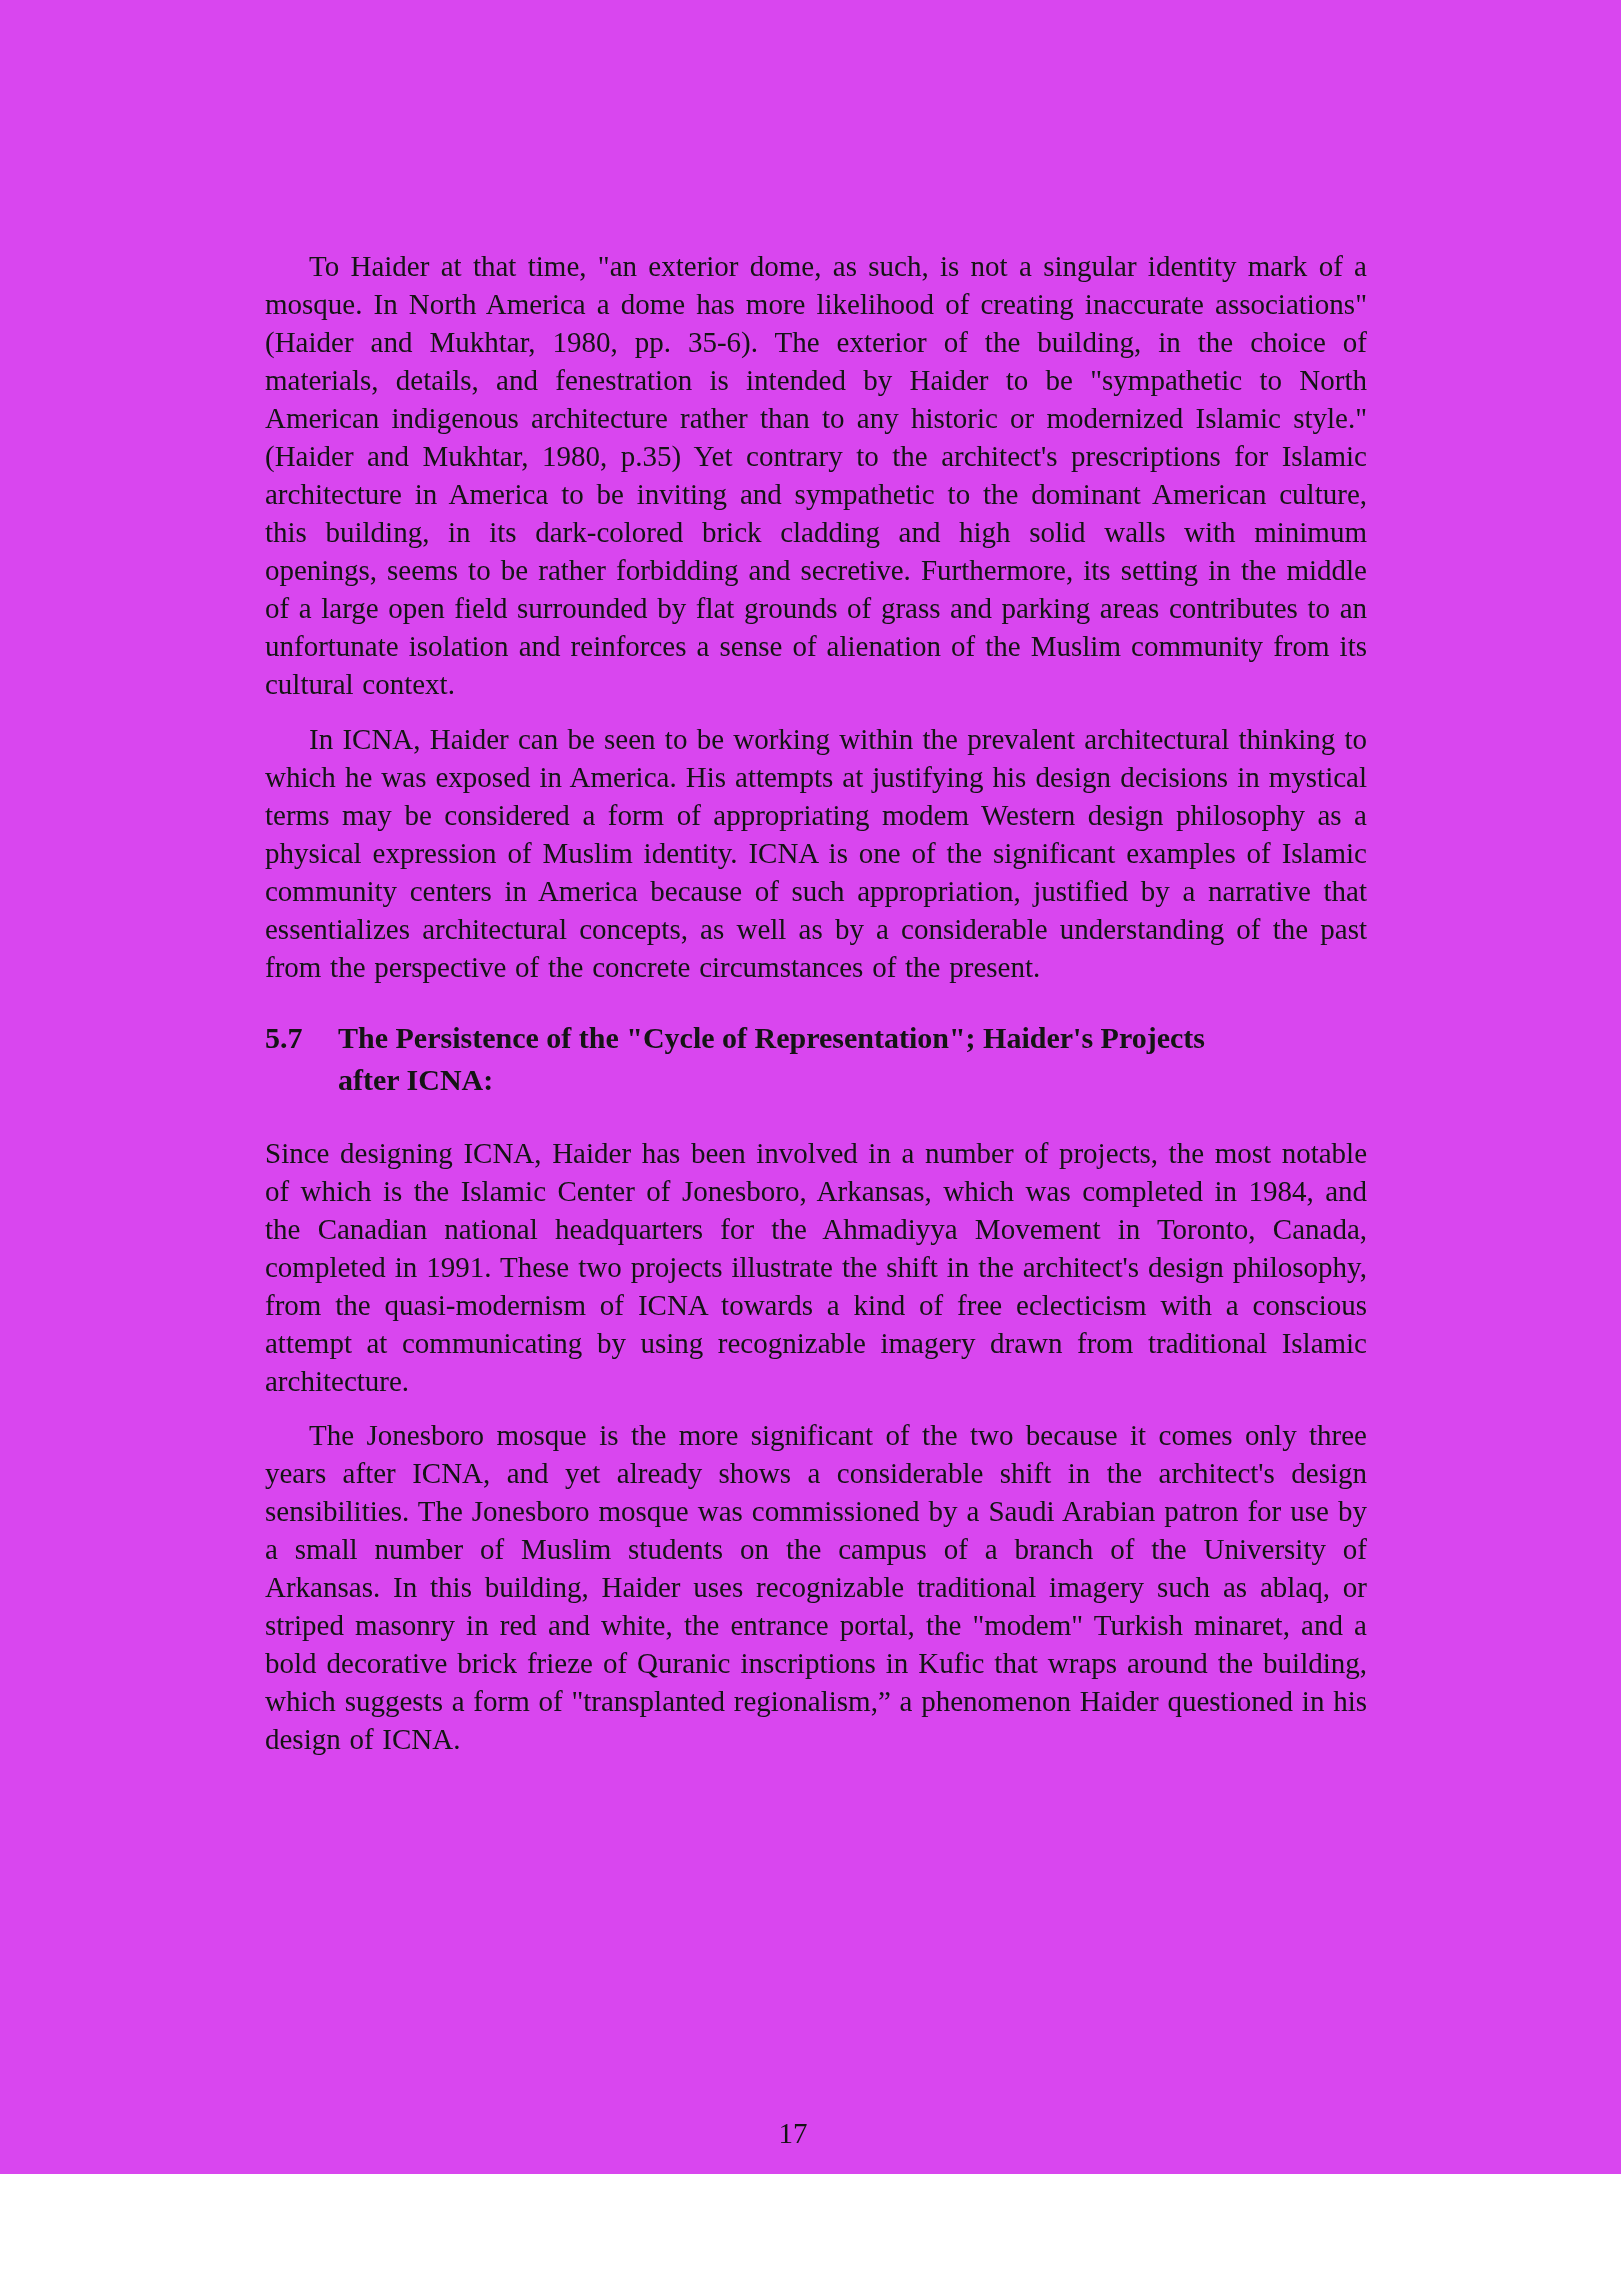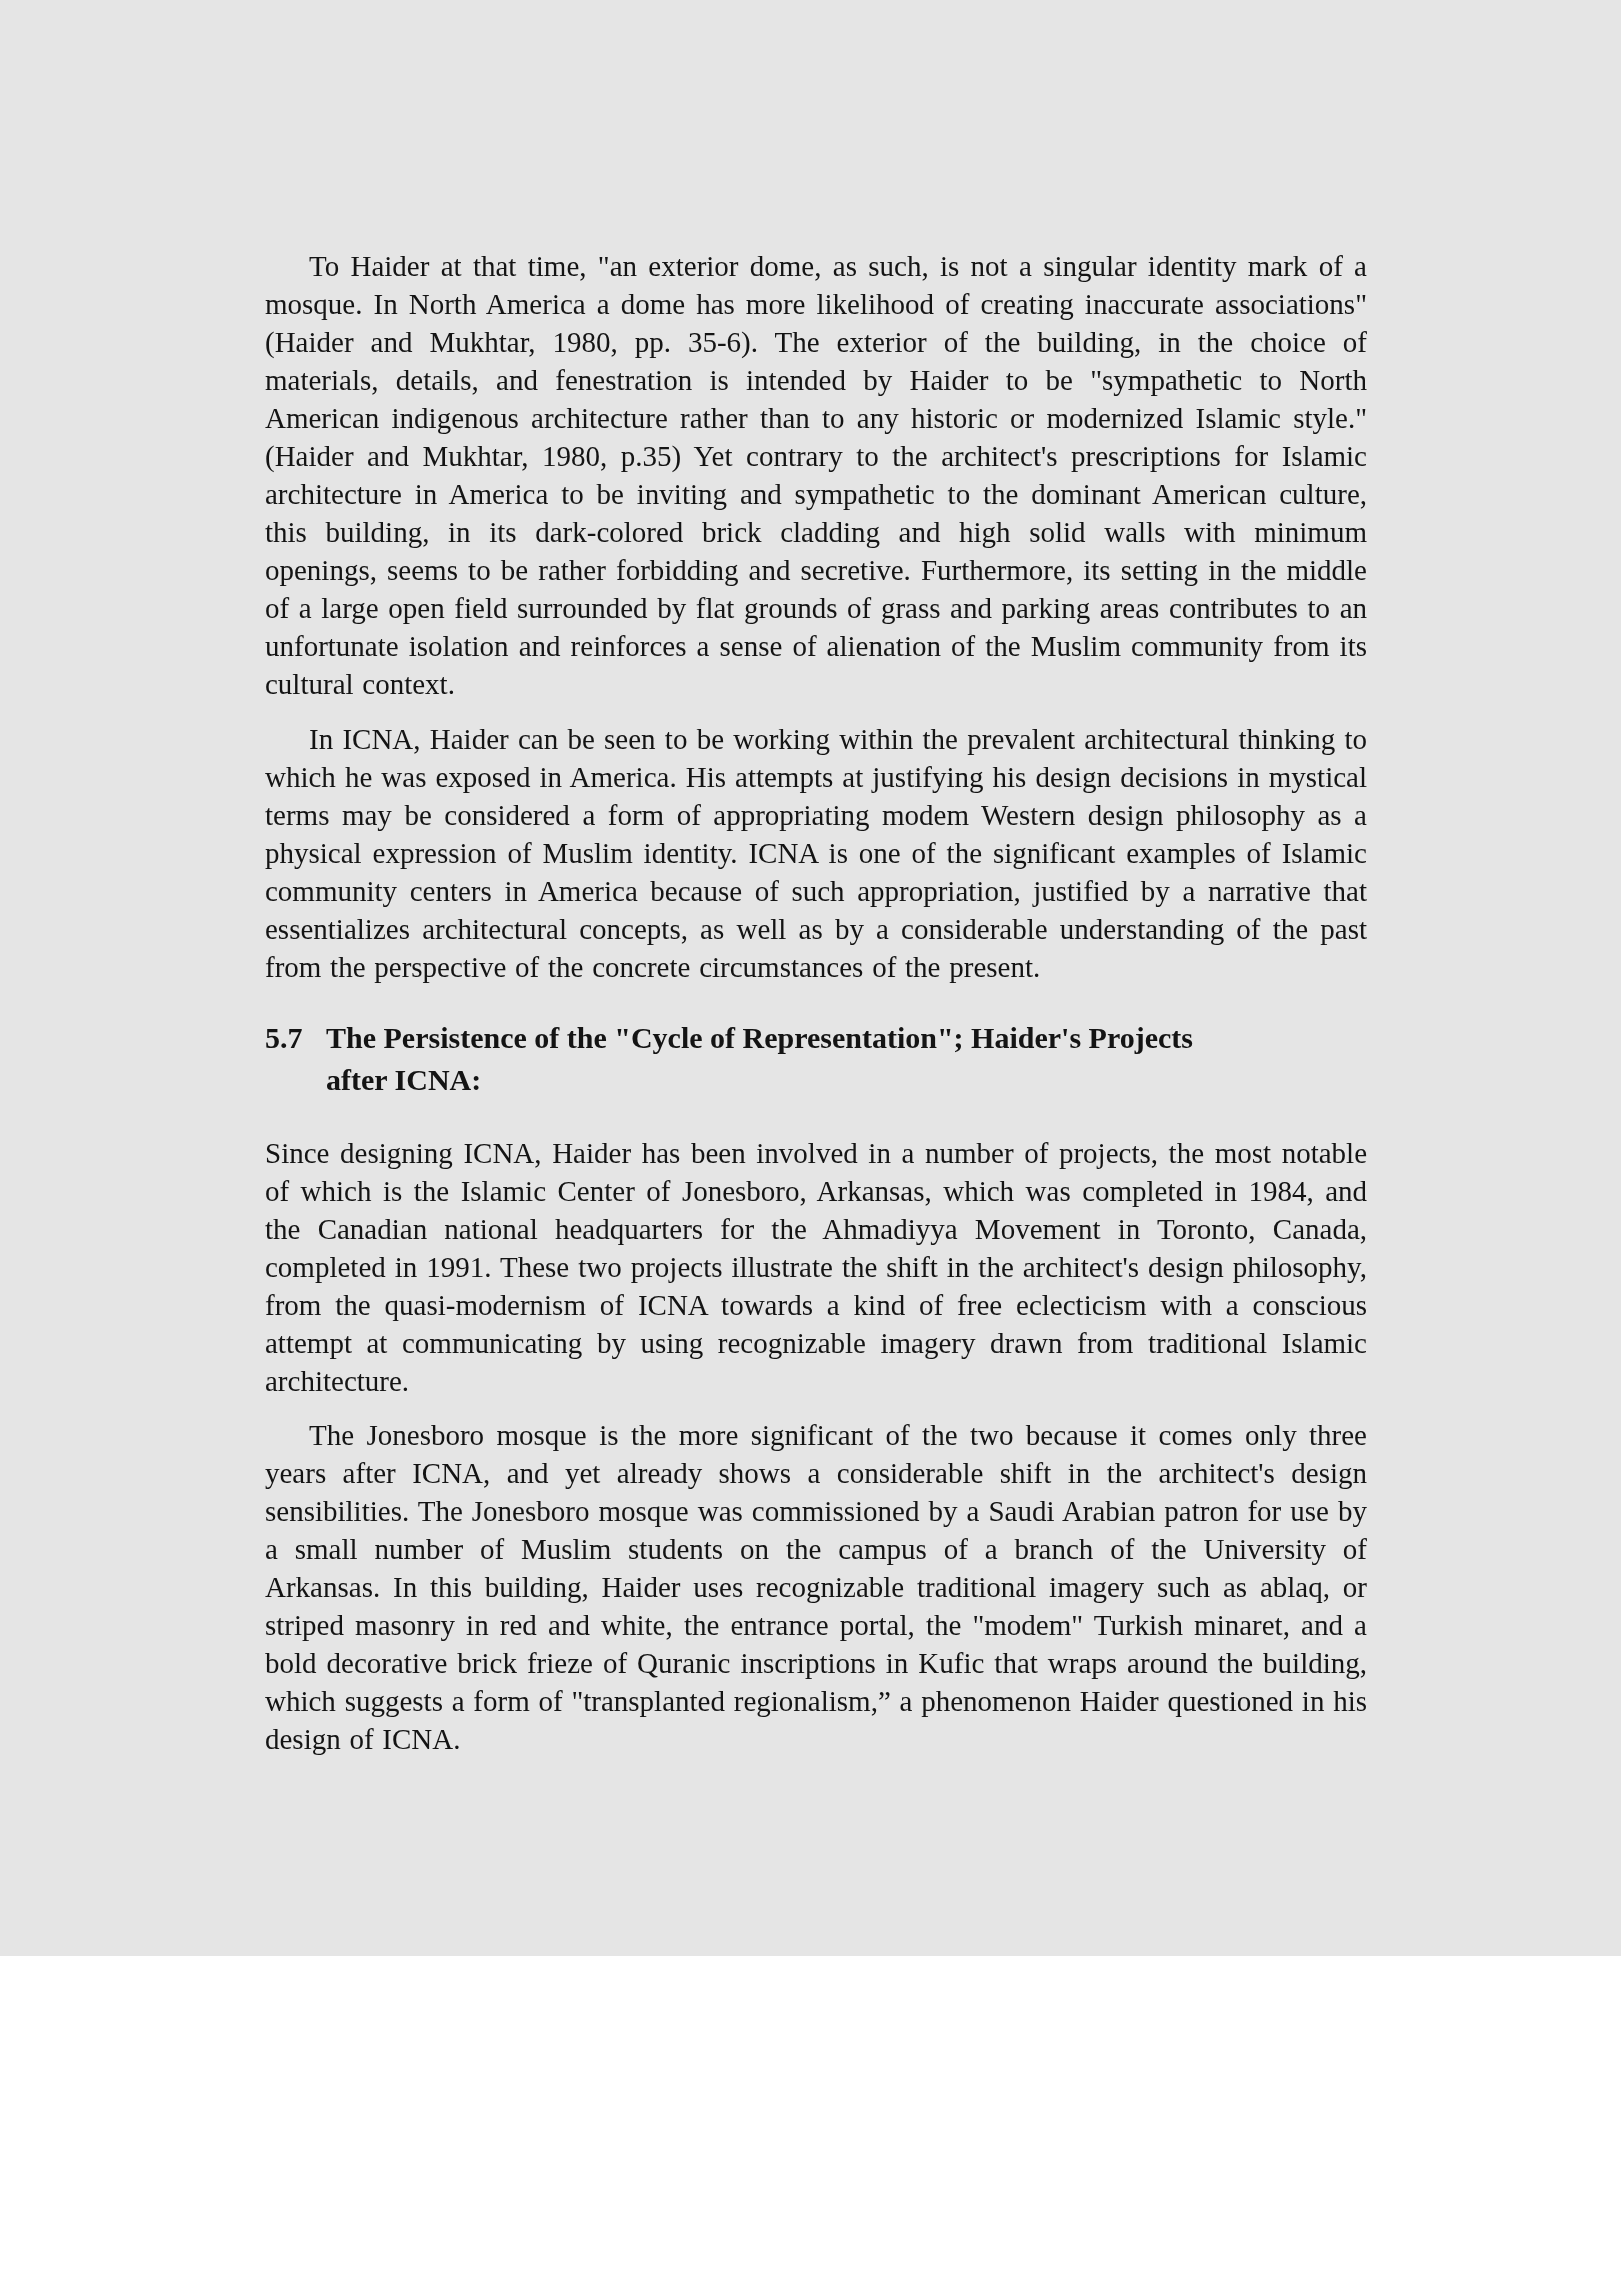--- a/index.html
+++ b/index.html
@@ -3,22 +3,22 @@
 <meta charset="utf-8">
 <style>
   html, body {
     margin: 0;
     padding: 0;
     background: #ffffff;
   }
   .page {
     position: relative;
     width: 1621px;
-    height: 1956px;
-    background: #e5e5e5;
+    height: 2174px;
+    background: #d946ef;
     font-family: "Liberation Serif", "DejaVu Serif", serif;
     color: #141414;
     overflow: hidden;
   }
   .content {
     position: absolute;
     left: 265px;
     top: 247px;
     width: 1102px;
   }
@@ -31,20 +31,21 @@
   }
   .para.indent {
     text-indent: 44px;
   }
   .heading {
     display: flex;
     font-size: 30px;
     line-height: 42px;
     font-weight: bold;
     margin: 31px 0 33px 0;
+    gap: 12px;
   }
   .heading .hnum {
     flex: 0 0 61px;
   }
   .heading .htext {
     flex: 1;
   }
   .heading .hline {
     display: block;
   }

